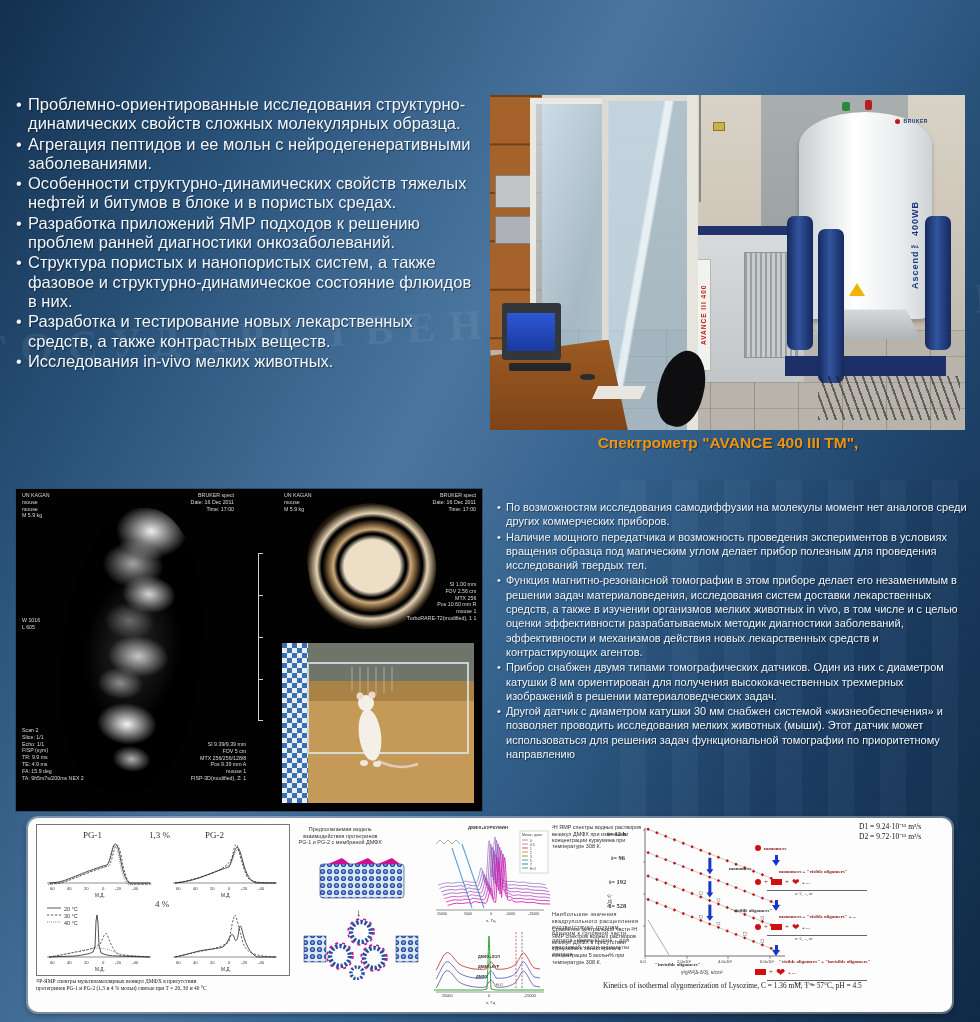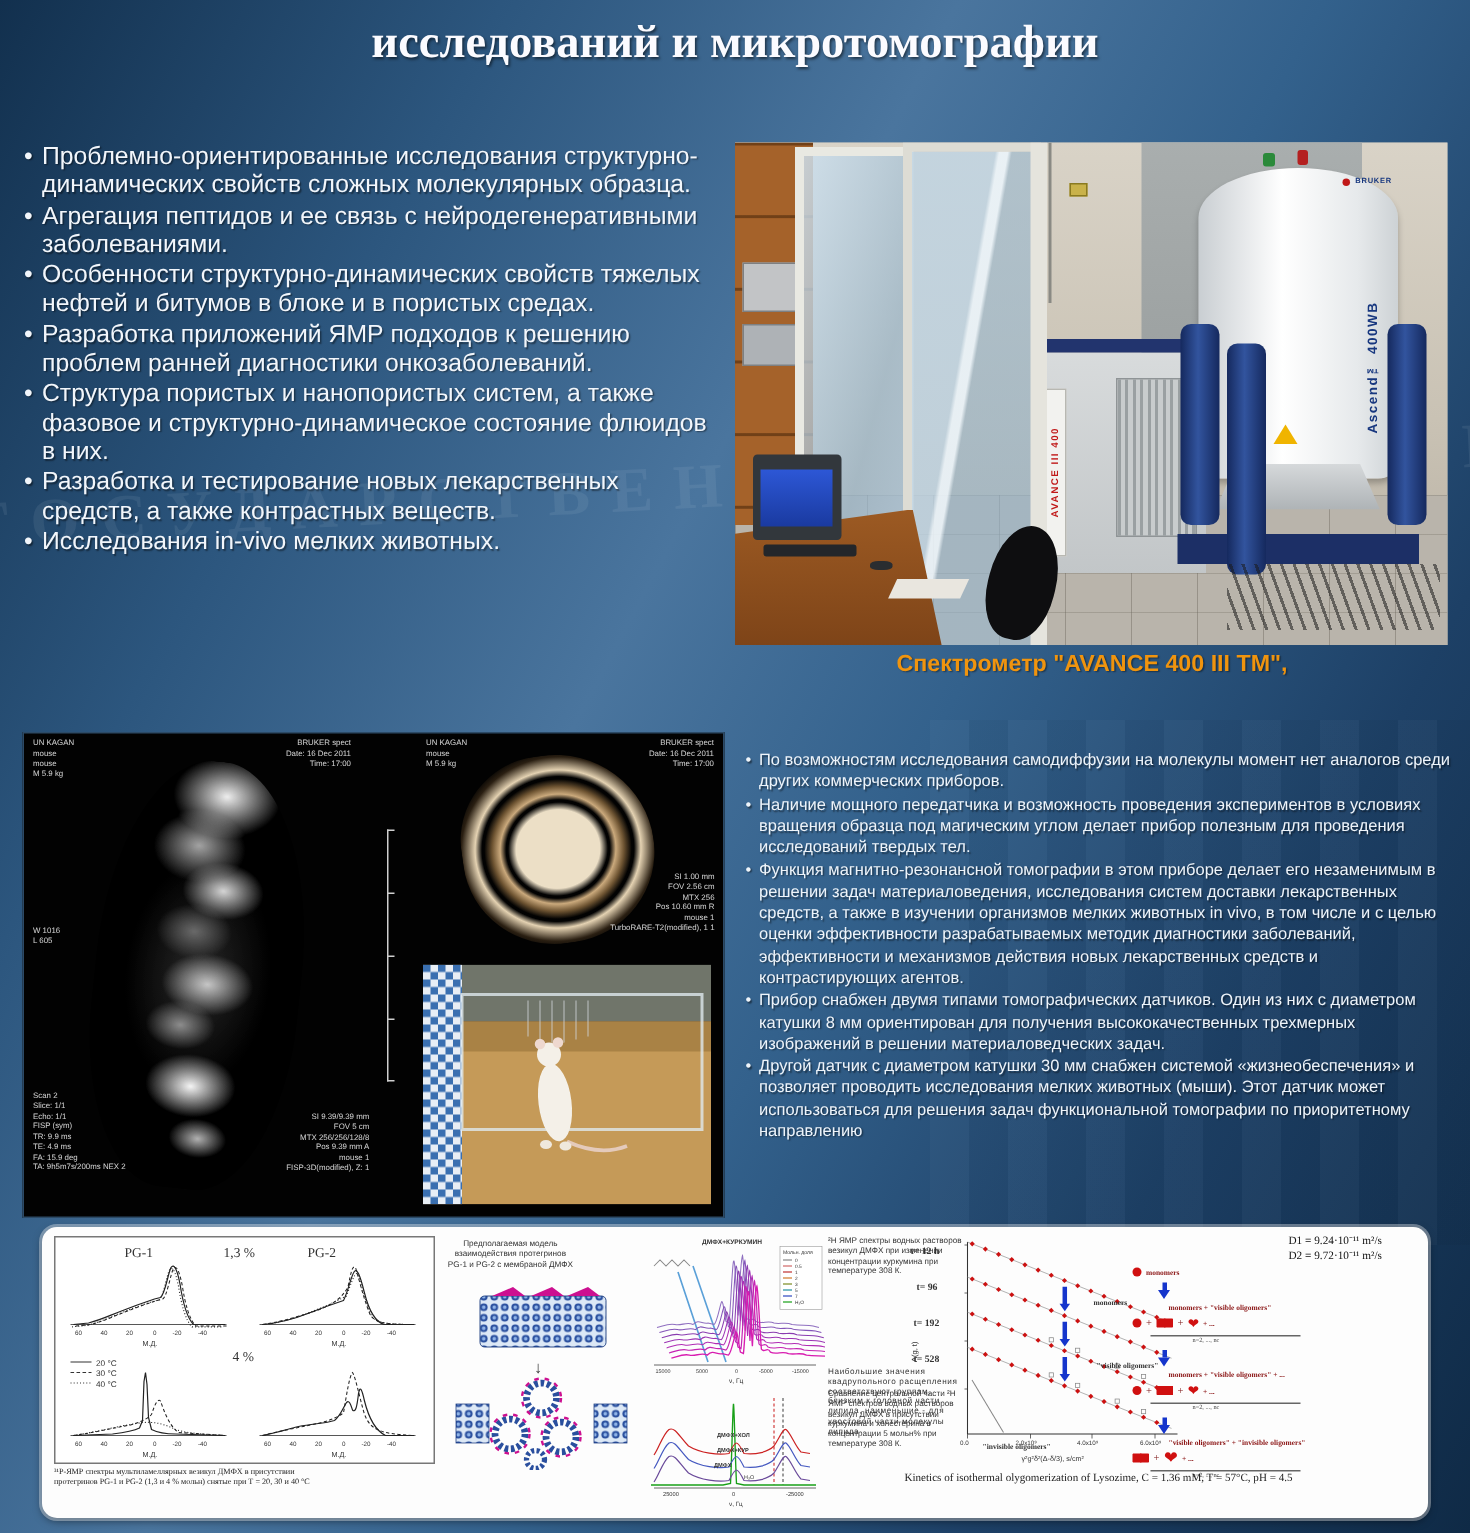--- a/index.html
+++ b/index.html
@@ -137,32 +137,31 @@
   .serif-t{font-family:"Liberation Serif",serif !important;}
 </style>
 </head>
 <body>
 
 <div class="poster">
   <div class="bg-ghost">ГОСУДАРСТВЕННЫЙ УНИВЕРСИТЕТ</div>
   <div class="bg-cols"></div>
 
   <div class="title">
-    <div>исследований и микротомографии</div>
   </div>
 
   <div class="leftcol">
     <div class="blist">
       <div class="itm">
           <span class="blt">•</span>
           <span>Проблемно-ориентированные исследования структурно-динамических свойств сложных молекулярных образца.</span>
         </div>
       <div class="itm">
           <span class="blt">•</span>
-          <span>Агрегация пептидов  и ее связь с нейродегенеративными заболеваниями.</span>
+          <span>Агрегация пептидов  и ее мольн с нейродегенеративными заболеваниями.</span>
         </div>
       <div class="itm">
           <span class="blt">•</span>
           <span>Особенности структурно-динамических свойств тяжелых нефтей и битумов в блоке и в пористых средах.</span>
         </div>
       <div class="itm">
           <span class="blt">•</span>
           <span>Разработка приложений ЯМР подходов к решению проблем ранней диагностики онкозаболеваний.</span>
         </div>
       <div class="itm">

